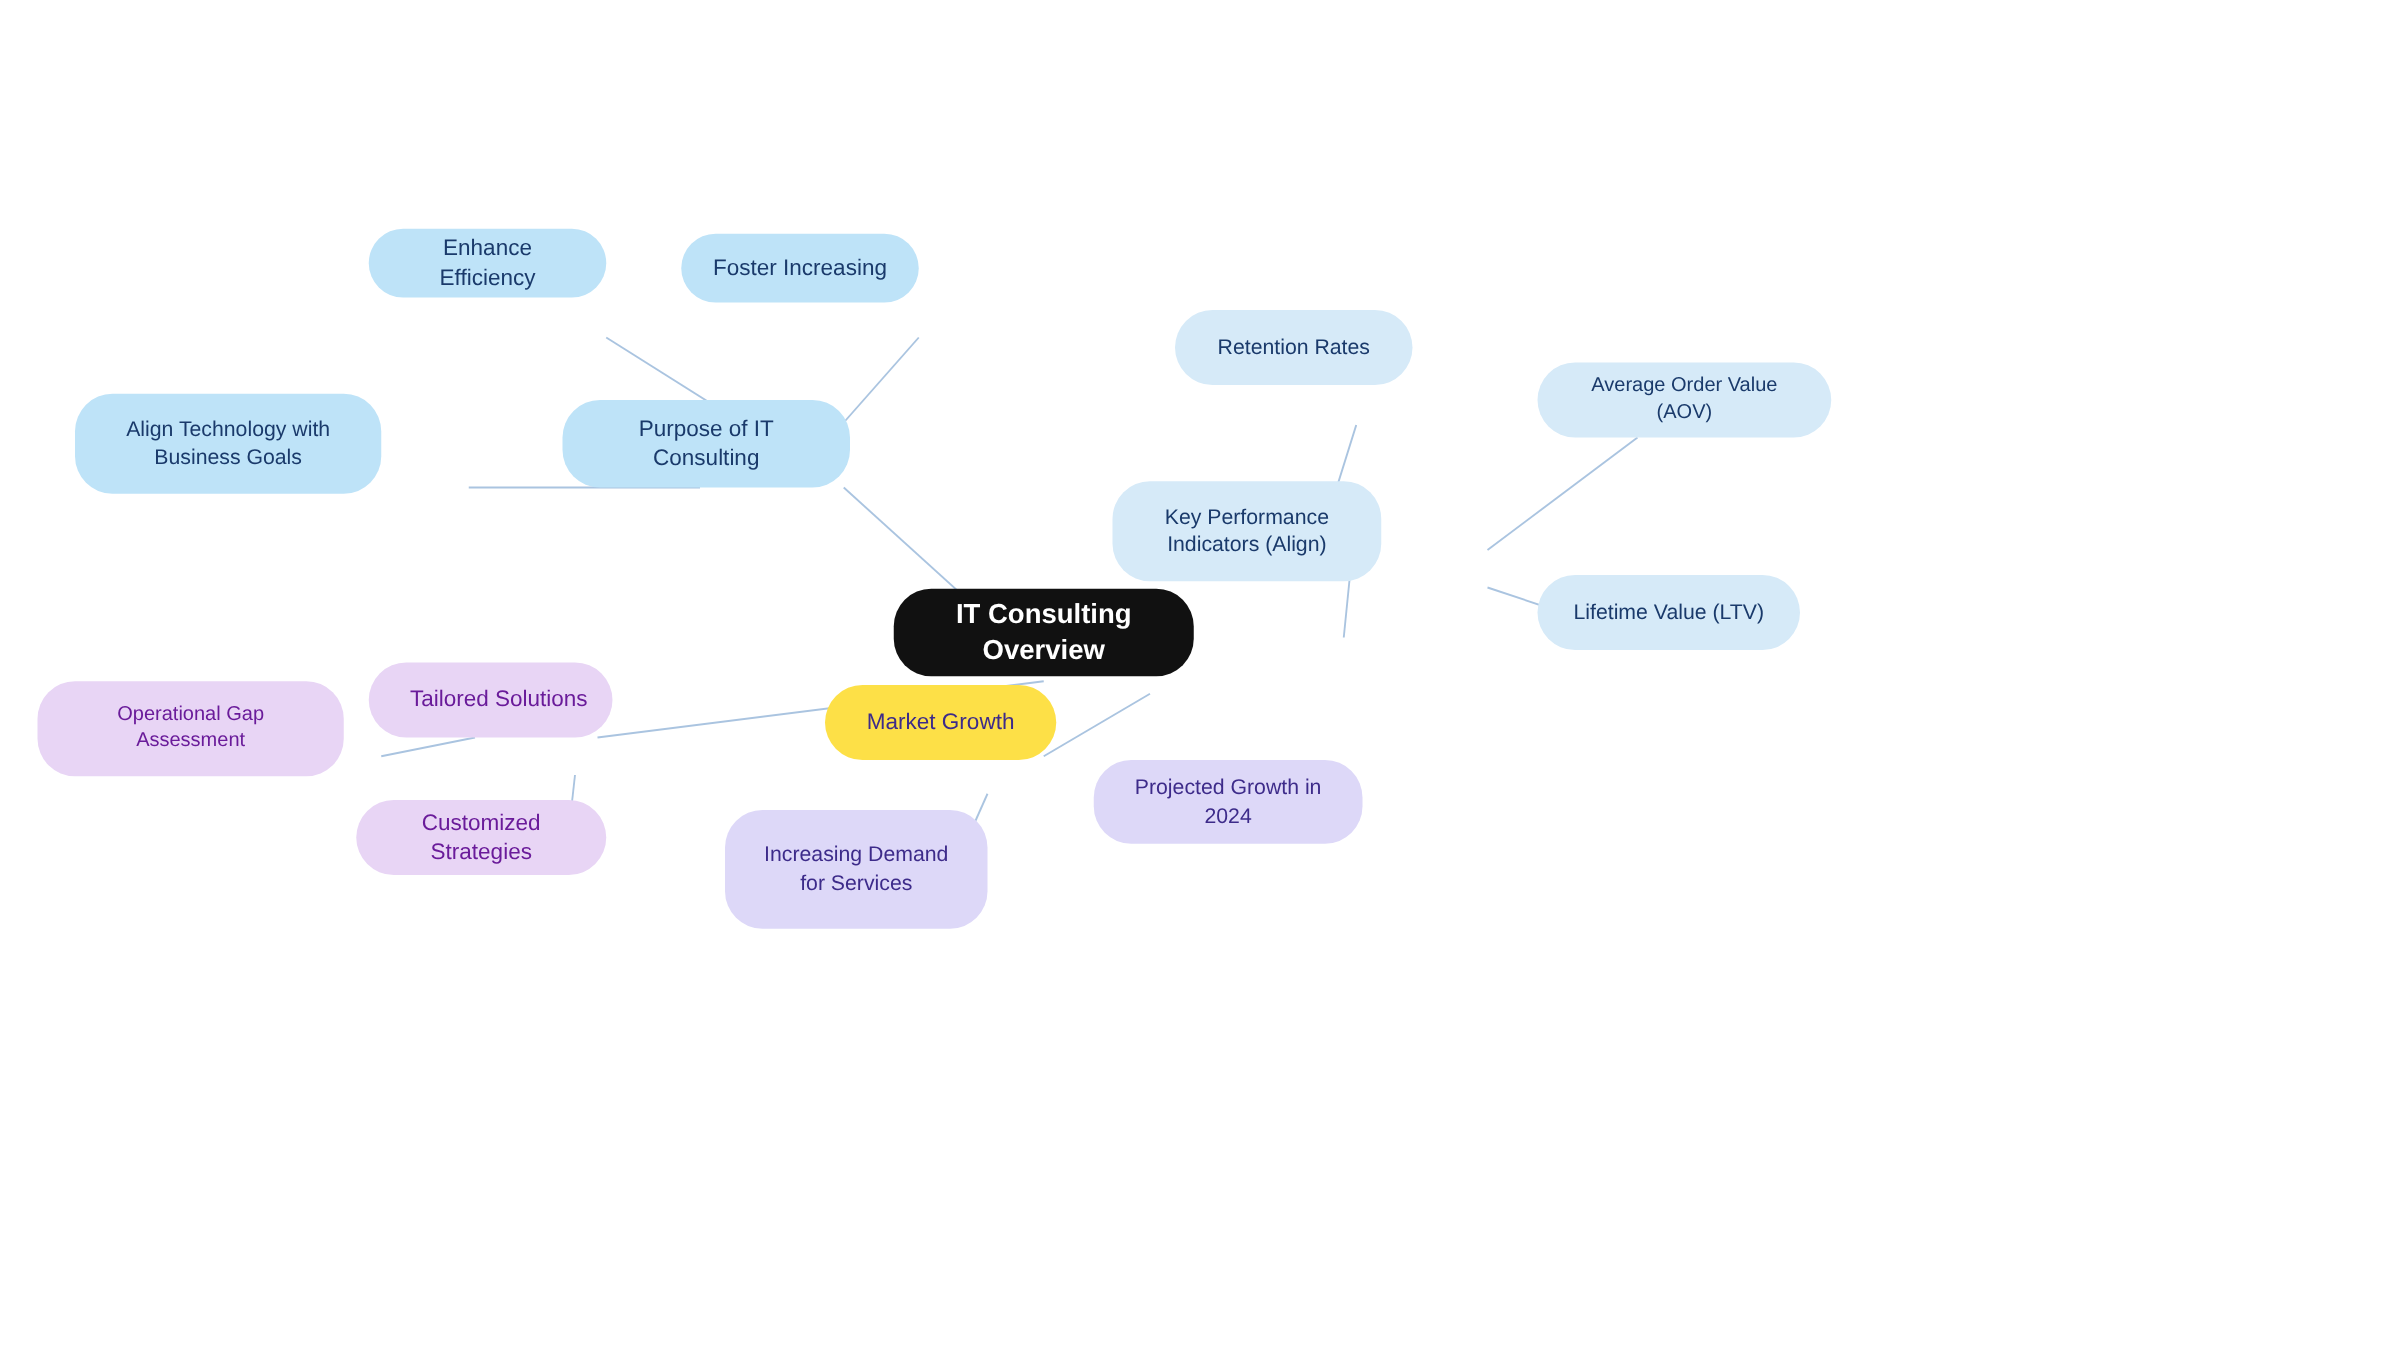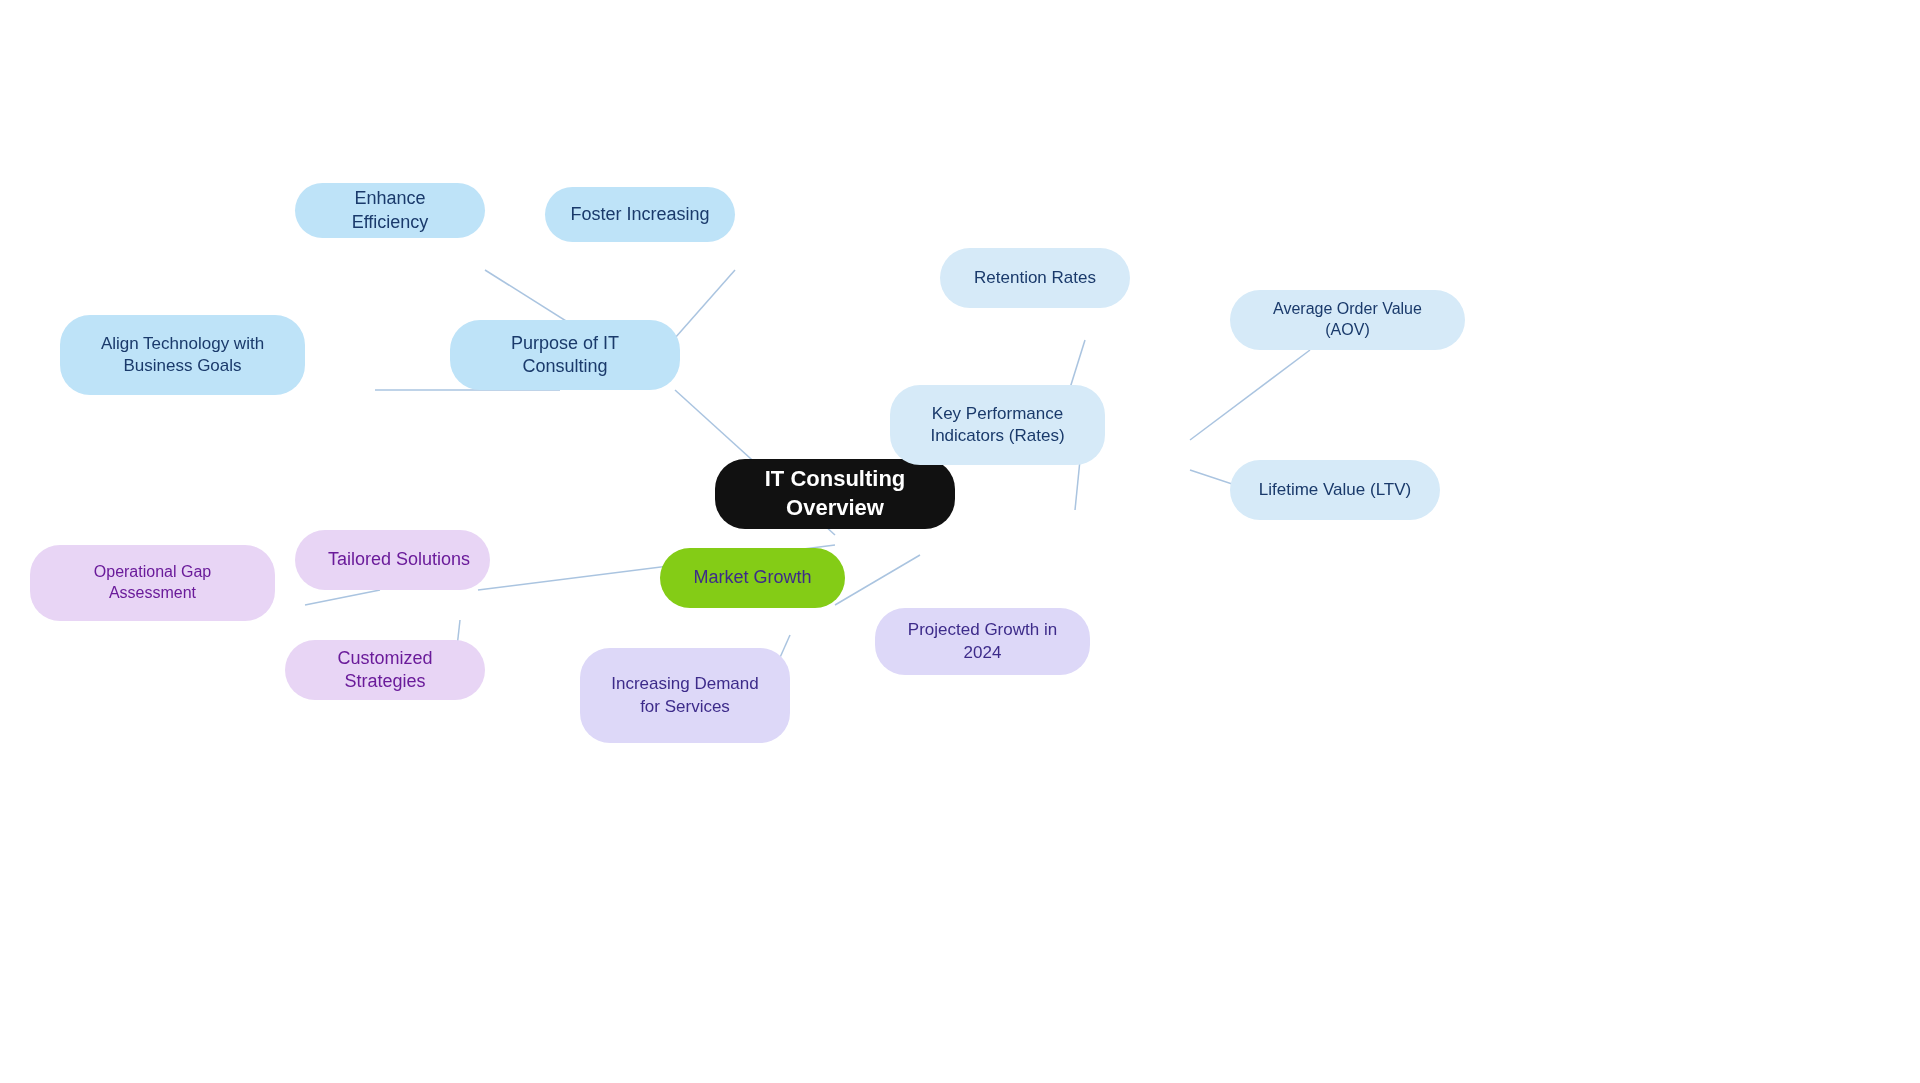--- a/index.html
+++ b/index.html
@@ -53,21 +53,21 @@
       background: #e8d5f5;
       color: #6a1b9a;
       font-size: 18px;
     }
     .node-purple-light {
       background: #e8d5f5;
       color: #6a1b9a;
       font-size: 17px;
     }
     .node-lavender {
-      background: #84cc16;
+      background: #fde047;
       color: #3d2b8a;
       font-size: 18px;
     }
     .node-lavender-light {
       background: #ddd8f8;
       color: #3d2b8a;
       font-size: 17px;
     }
   </style>
 </head>
@@ -97,21 +97,21 @@
 
   <line x1="1075" y1="510" x2="1080" y2="460" stroke="#aac4e0" stroke-width="1.5"></line>
 
   <line x1="1060" y1="420" x2="1085" y2="340" stroke="#aac4e0" stroke-width="1.5"></line>
 
   <line x1="1190" y1="440" x2="1310" y2="350" stroke="#aac4e0" stroke-width="1.5"></line>
 
   <line x1="1190" y1="470" x2="1310" y2="510" stroke="#aac4e0" stroke-width="1.5"></line>
 </svg>
 
-<div class="node node-center" style="left: 715px; top: 459px; width: 240px; height: 70px;">
+<div class="node node-center" style="left: 715px; top: 471px; width: 240px; height: 70px;">
   <span>IT Consulting Overview</span>
 </div>
 
 <div class="node node-blue" style="left: 450px; top: 320px; width: 230px; height: 70px;">
   <span>Purpose of IT Consulting</span>
 </div>
 
 <div class="node node-blue" style="left: 295px; top: 183px; width: 190px; height: 55px; text-align: center;">
   <span>Enhance Efficiency</span>
 </div>
@@ -142,21 +142,21 @@
 
 <div class="node node-lavender-light" style="left: 580px; top: 648px; width: 210px; height: 95px;">
   <span>Increasing Demand for Services</span>
 </div>
 
 <div class="node node-lavender-light" style="left: 875px; top: 608px; width: 215px; height: 67px;">
   <span>Projected Growth in 2024</span>
 </div>
 
 <div class="node node-blue-light" style="left: 890px; top: 385px; width: 215px; height: 80px; font-size: 17px;">
-  <span>Key Performance Indicators (Rates)</span>
+  <span>Key Performance Indicators (Align)</span>
 </div>
 
 <div class="node node-blue-light" style="left: 940px; top: 248px; width: 190px; height: 60px;">
   <span>Retention Rates</span>
 </div>
 
 <div class="node node-blue-light" style="left: 1230px; top: 290px; width: 235px; height: 60px; font-size: 16px;">
   <span>Average Order Value (AOV)</span>
 </div>
 

